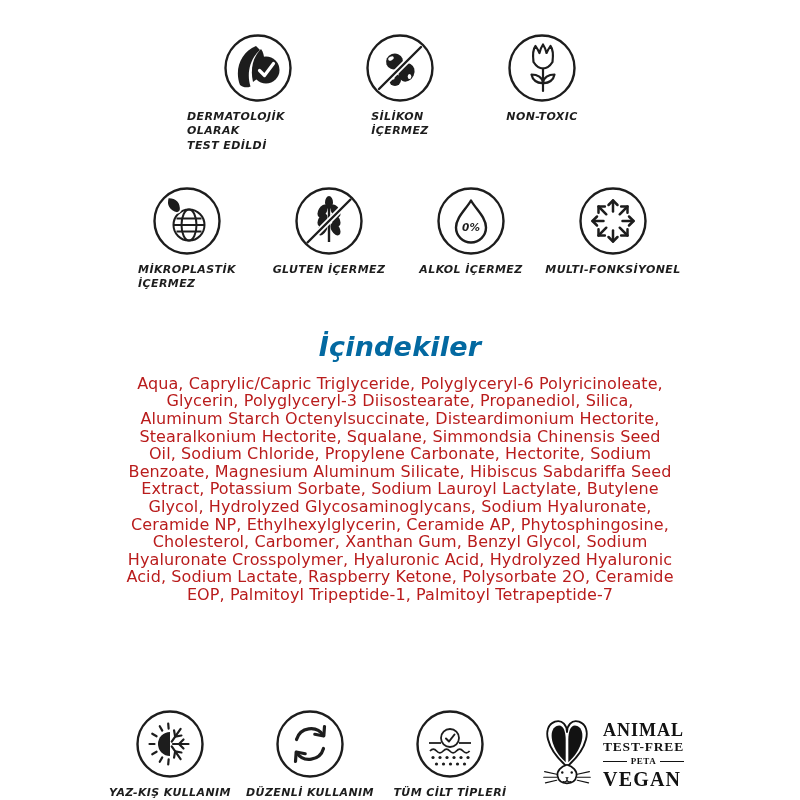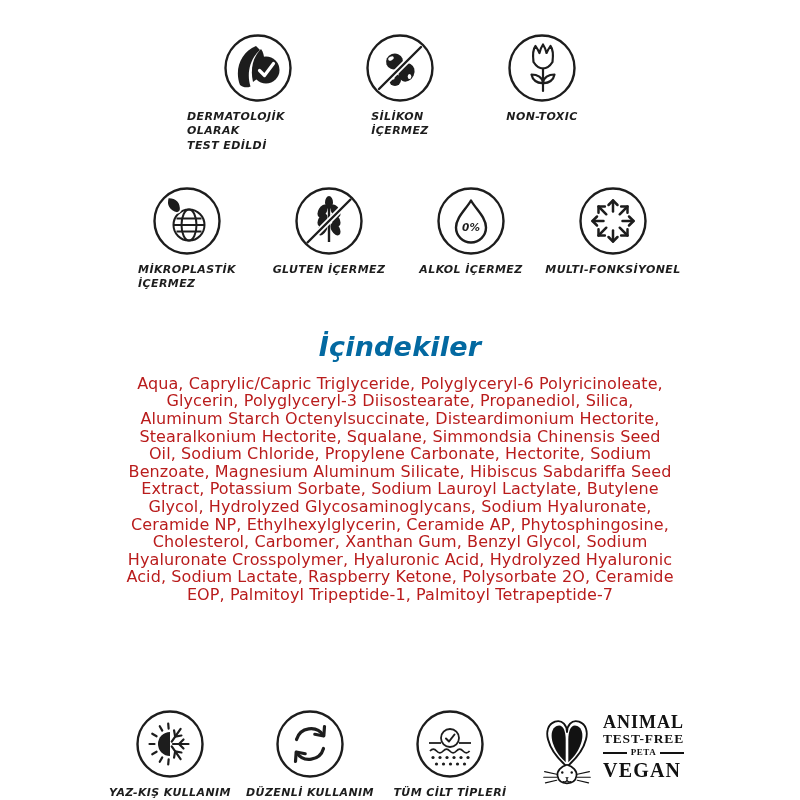--- a/index.html
+++ b/index.html
@@ -61,21 +61,21 @@
     color:#b91c1c;
     letter-spacing:0.1px;
   }
 
   
   .row-bottom { margin-top:44px; }
   .row-bottom .badge { width:140px; }
   .peta-box {
     width:180px;
     display:flex;
-    align-items:flex-start;
+    align-items:flex-end;
     justify-content:center;
     gap:5px;
     padding-top:4px;
   }
   .peta-bunny { width:62px; height:76px; display:block; flex:none; }
   .peta-text {
     font-family:"Liberation Serif", "DejaVu Serif", serif;
     color:#121212;
     text-align:left;
     line-height:1;

